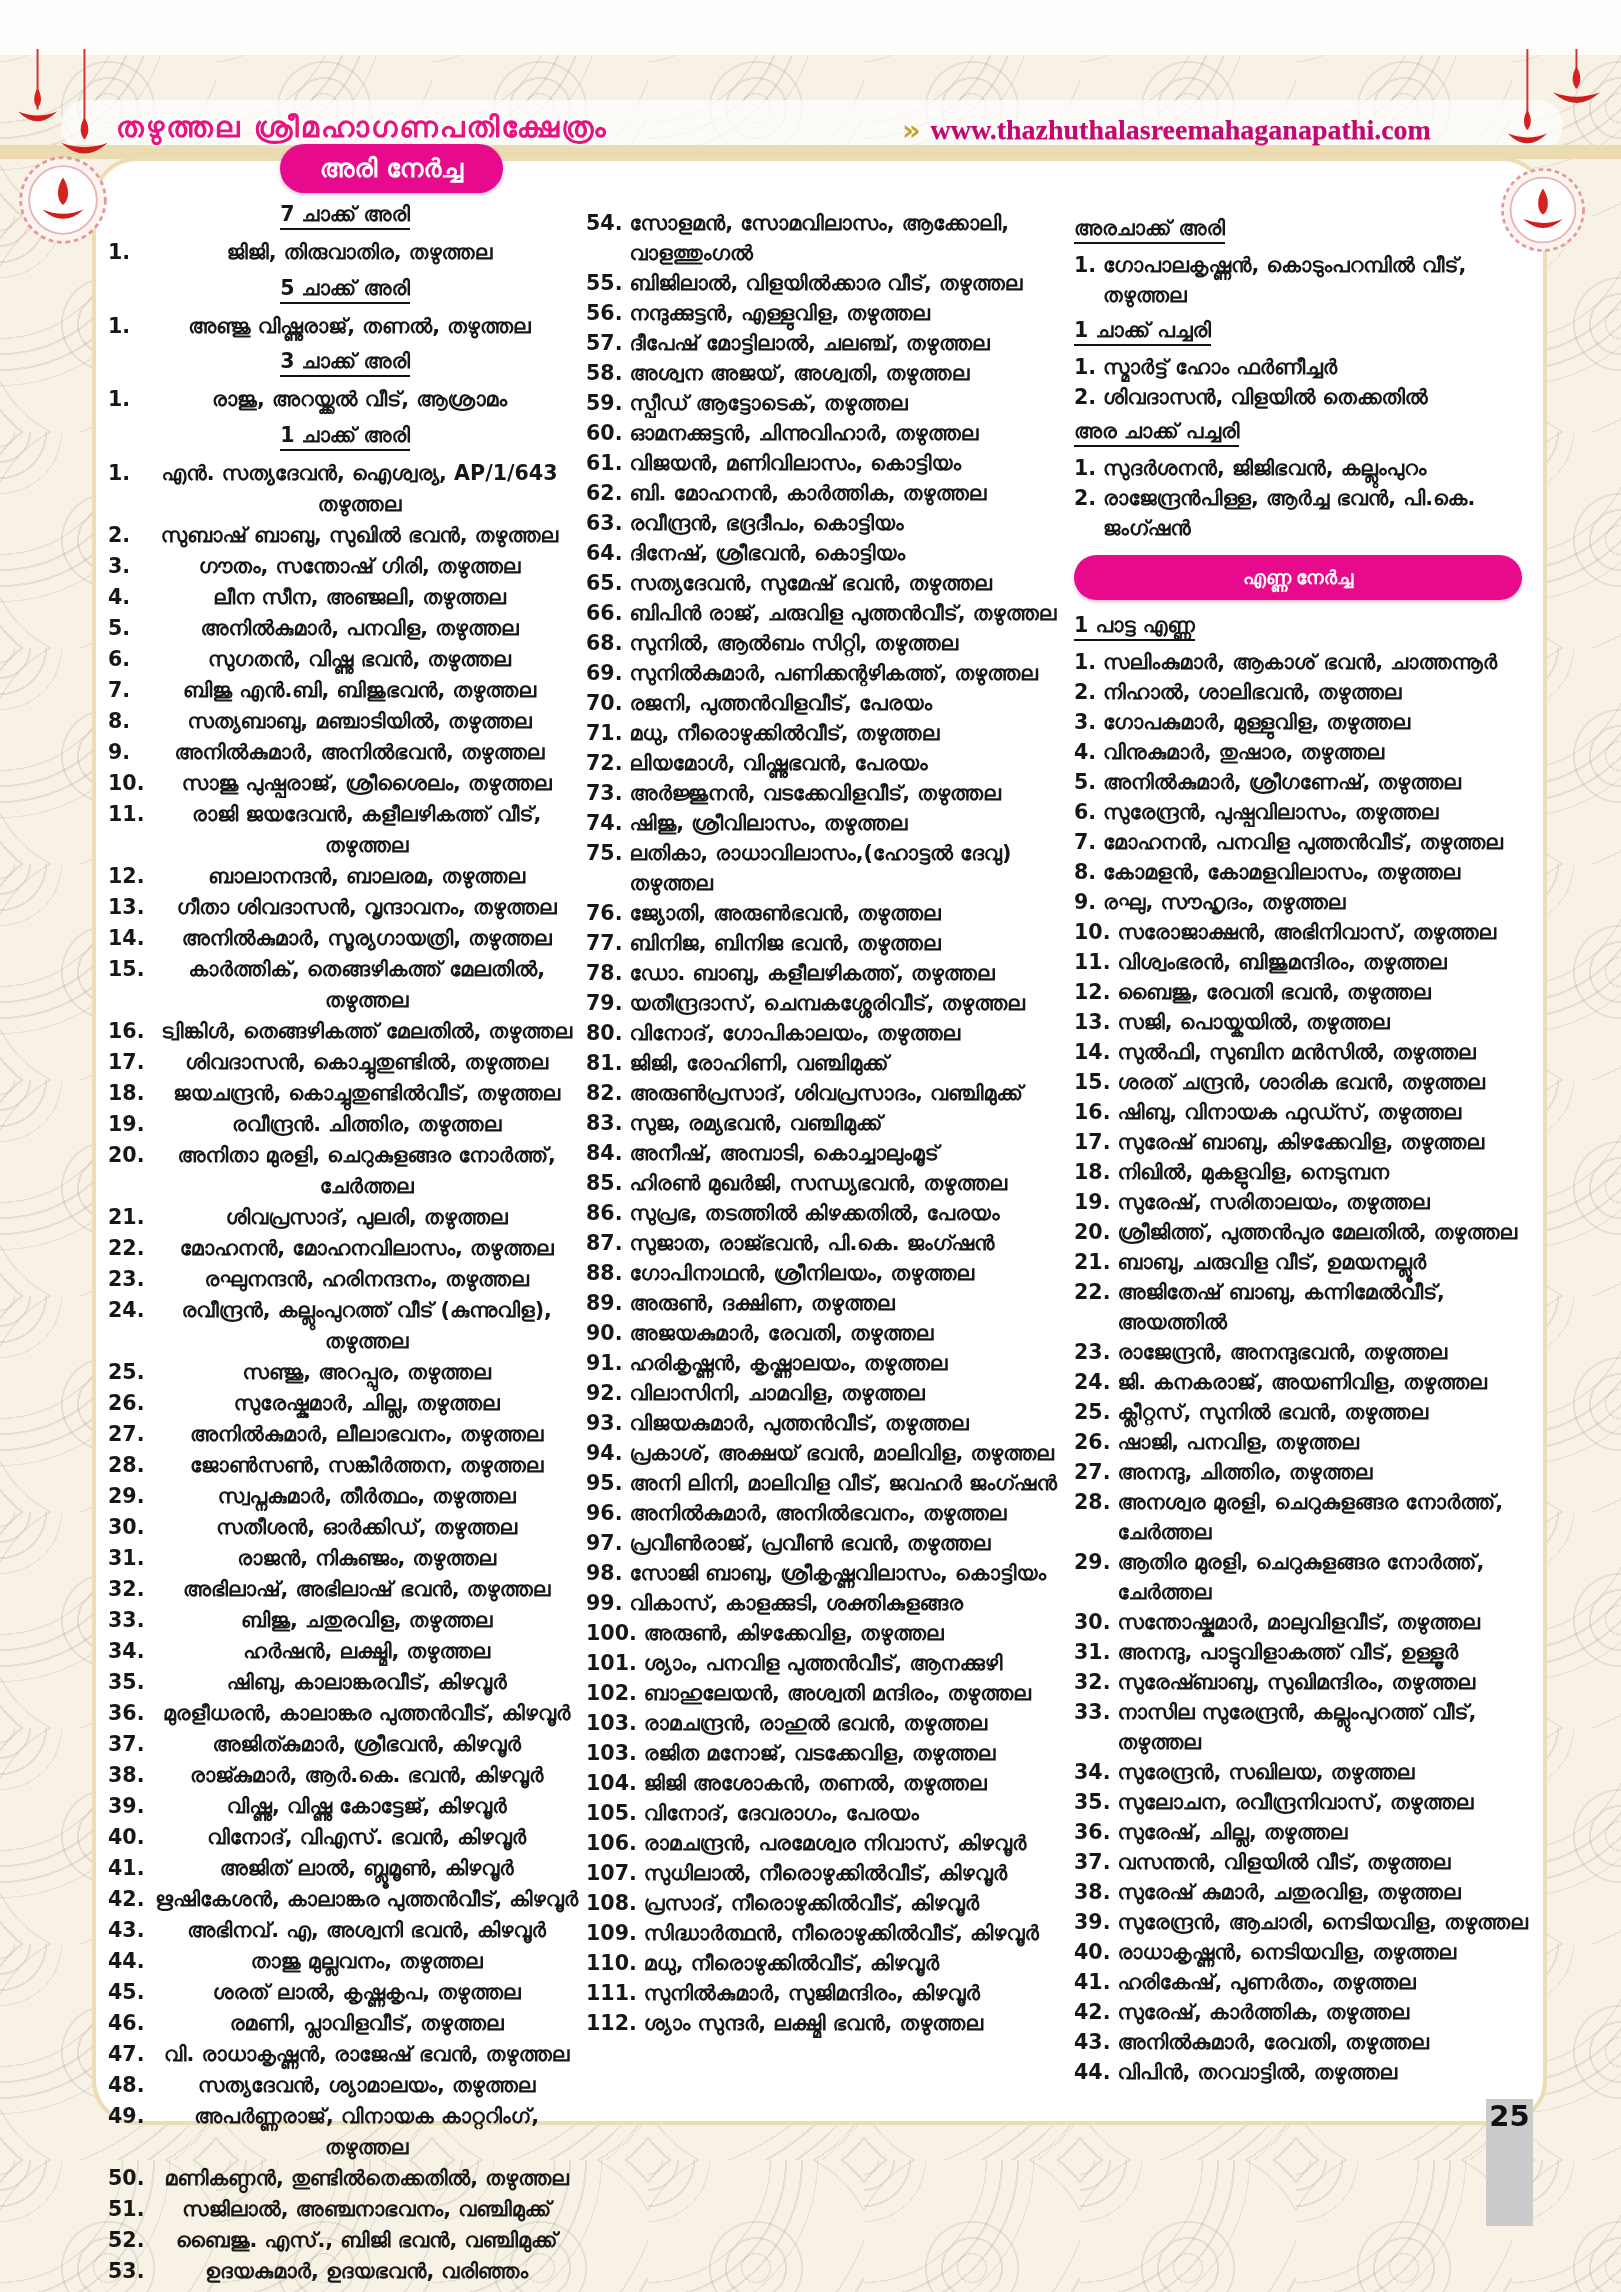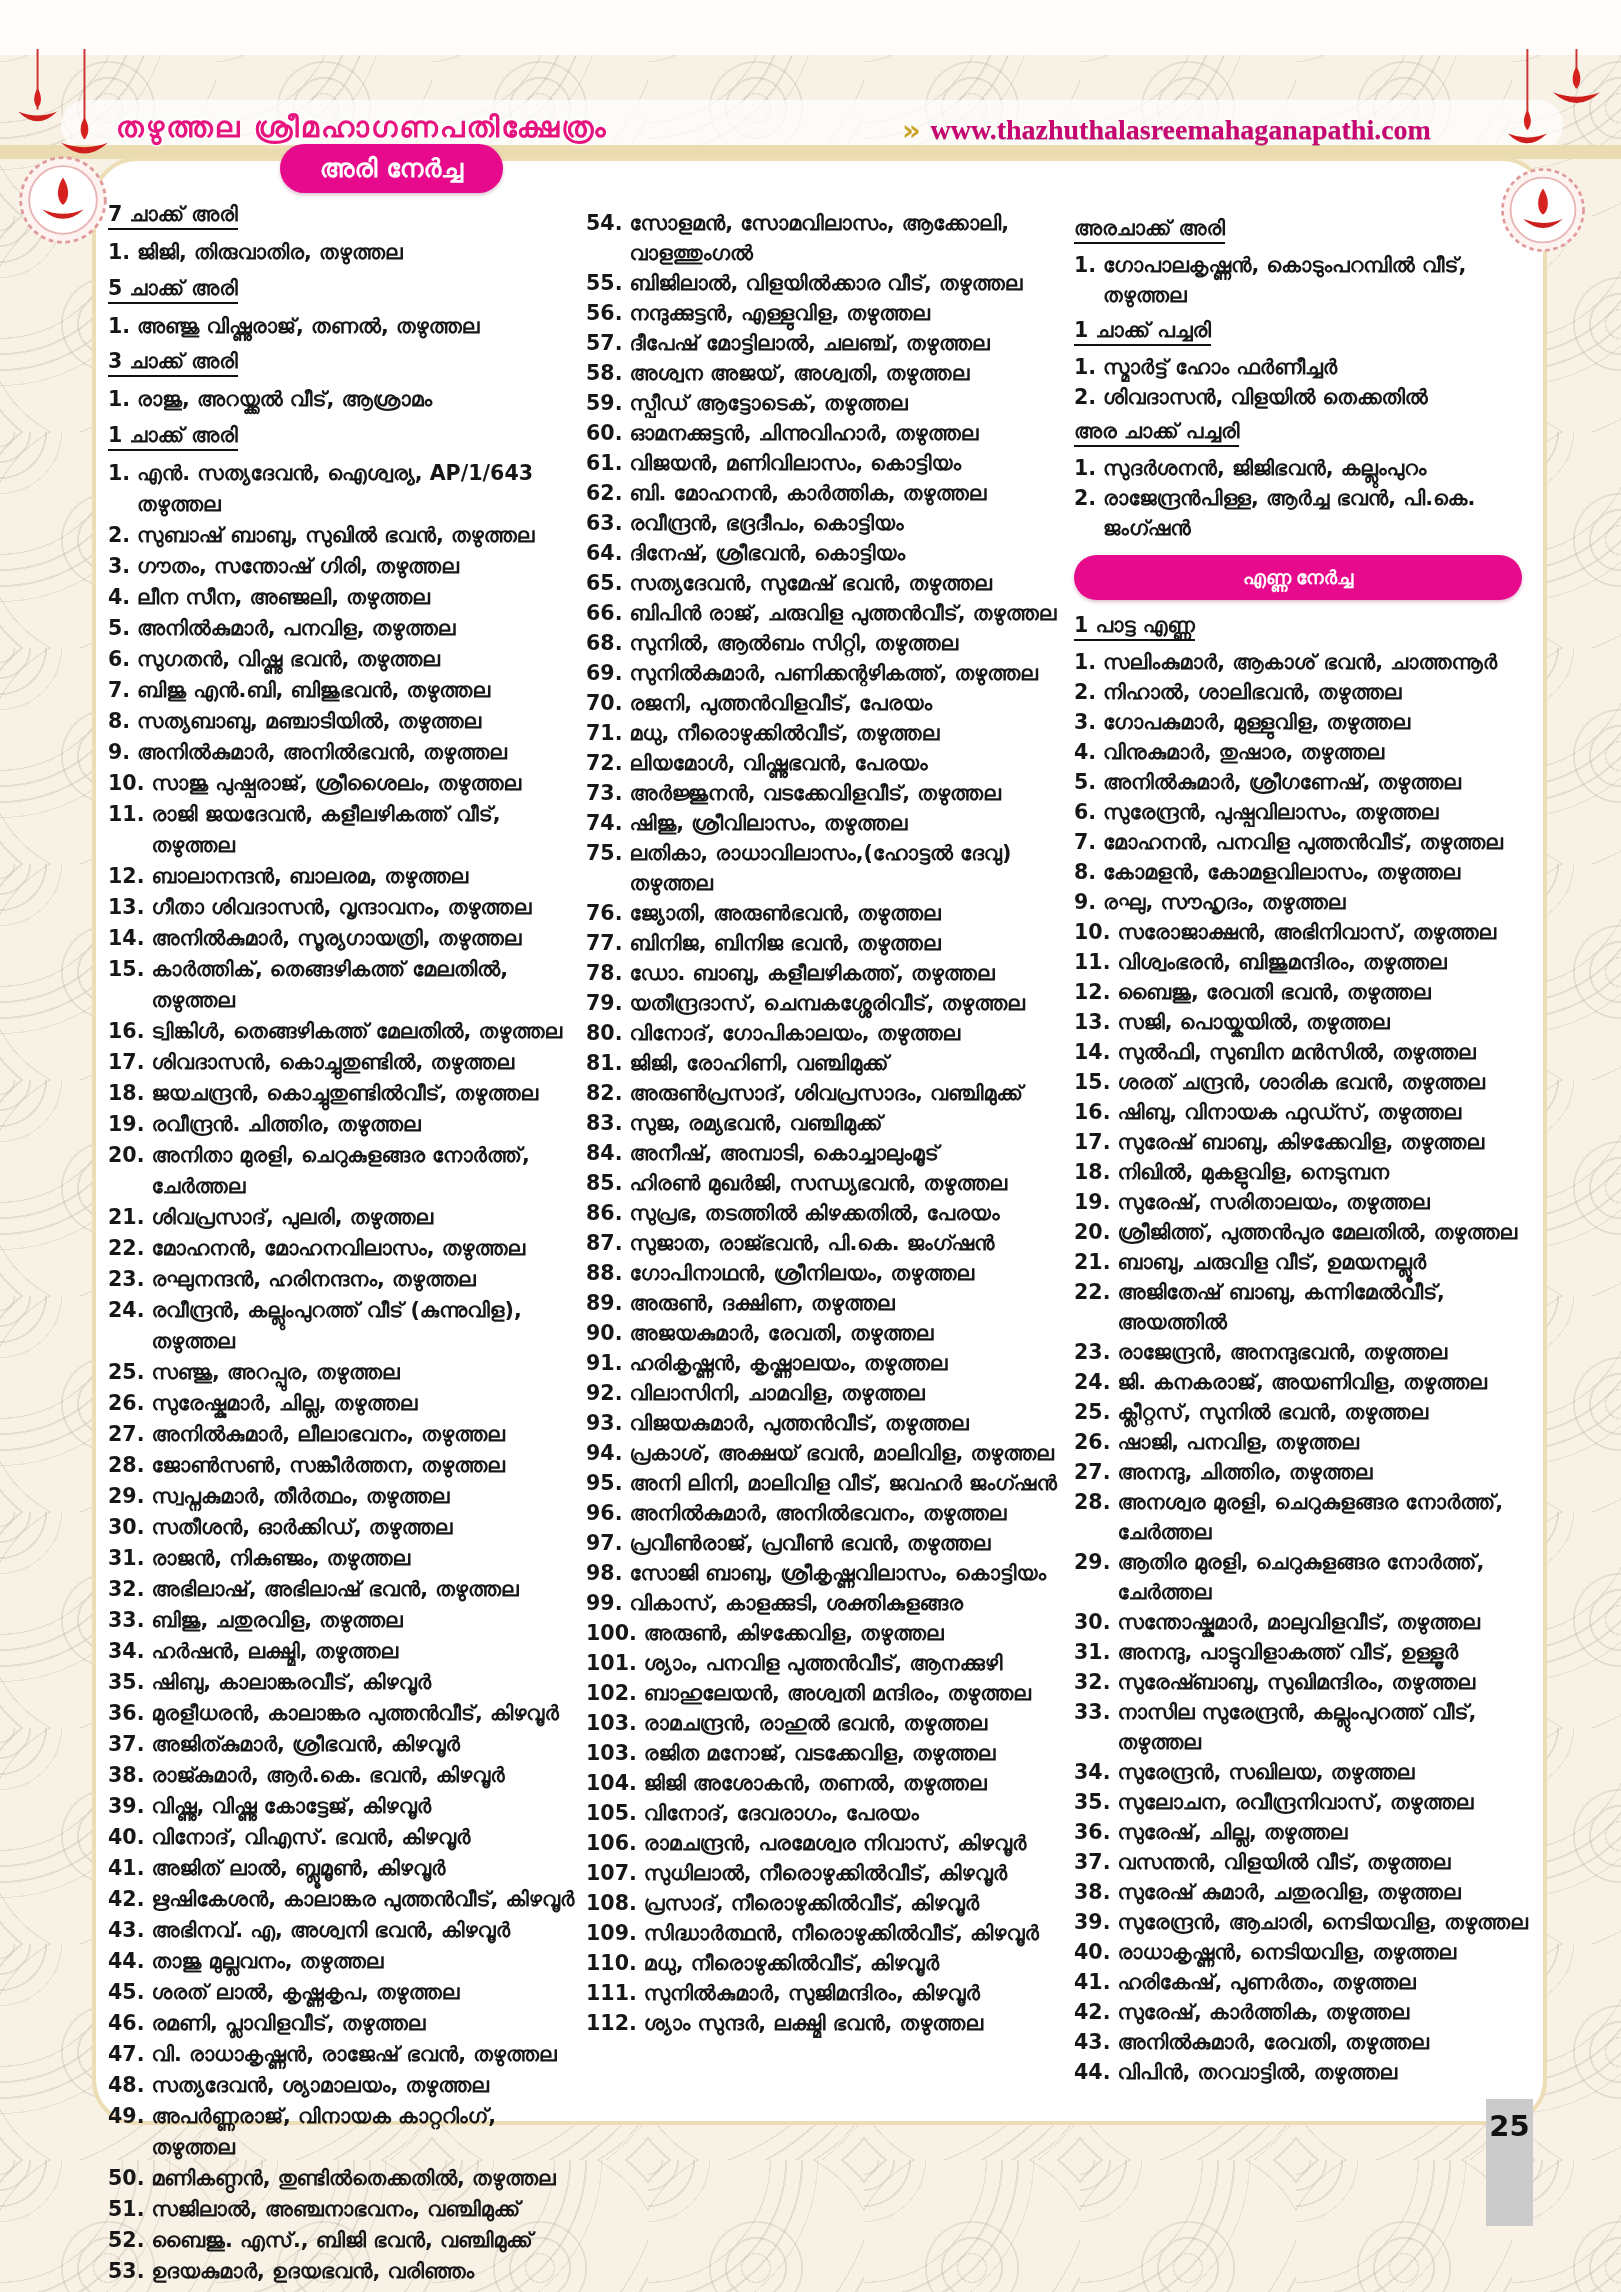--- a/index.html
+++ b/index.html
@@ -18,30 +18,30 @@
     text-shadow:-1px -1px 0 #fff,1px -1px 0 #fff,-1px 1px 0 #fff,1px 1px 0 #fff,0 0 5.9px rgba(255,255,255,.9);}
   .url-wrap{position:absolute;left:902px;top:114px;display:flex;align-items:center;gap:9.8px;}
   .chevron{font-size:29px;font-weight:700;color:#c9a227;line-height:1;}
   .site-url{font-family:"Liberation Serif","DejaVu Serif",serif;font-weight:700;font-size:28px;color:#c70672;
     text-shadow:0 1px 0 rgba(90,0,60,.35);}
   .pill-banner{background:#e80a8c;color:#ffffff;font-weight:700;display:flex;align-items:center;justify-content:center;
     border-radius:24.5px;box-shadow:0 2px 3.9px rgba(120,0,70,.25);}
   .banner-rice{position:absolute;left:280px;top:108px;width:223px;height:49px;font-size:25.5px;z-index:5;margin-top:36px;}
   .pill-banner.inline{width:96%;height:45px;font-size:19px;margin:11.8px 0 9.8px 0;border-radius:23.5px;font-family:Liberation Serif, serif;}
   .col{position:absolute;color:#171717;font-size:20.6px;font-weight:700;}
-  .c1{left:108px;top:194px;width:474px;line-height:31px;}
+  .c1{left:108px;top:194px;width:474px;line-height:31px;text-align:center;}
   .c2{left:586px;top:208px;width:482px;line-height:30px;}
   .c3{left:1074px;top:208px;width:467px;line-height:30px;}
   .sec-head{margin:4.9px 0 6.9px 0;}
   .sec-head span{border-bottom:2.9px solid #111;padding-bottom:2px;}
   .li{display:flex;align-items:flex-start;}
   .num{margin-right:6.9px;white-space:nowrap;}
   .txt{flex:1;}
   .page-number{position:absolute;left:1486px;top:2099px;width:47px;height:127px;background:#cbcbcb;color:#111;
-    font-size:29px;font-weight:700;text-align:center;padding-top:10px;box-sizing:border-box;z-index:6;}
+    font-size:29px;font-weight:700;text-align:center;padding-top:0;box-sizing:border-box;z-index:6;}
   .decor{position:absolute;z-index:7;}
   .string{stroke:#c33;stroke-width:2;}
   .flame{fill:#d6221f;}
   .bowl{fill:#cf1f1c;}
 </style>
 </head>
 <body>
 
 <div class="page">
   <div class="top-white"></div>

